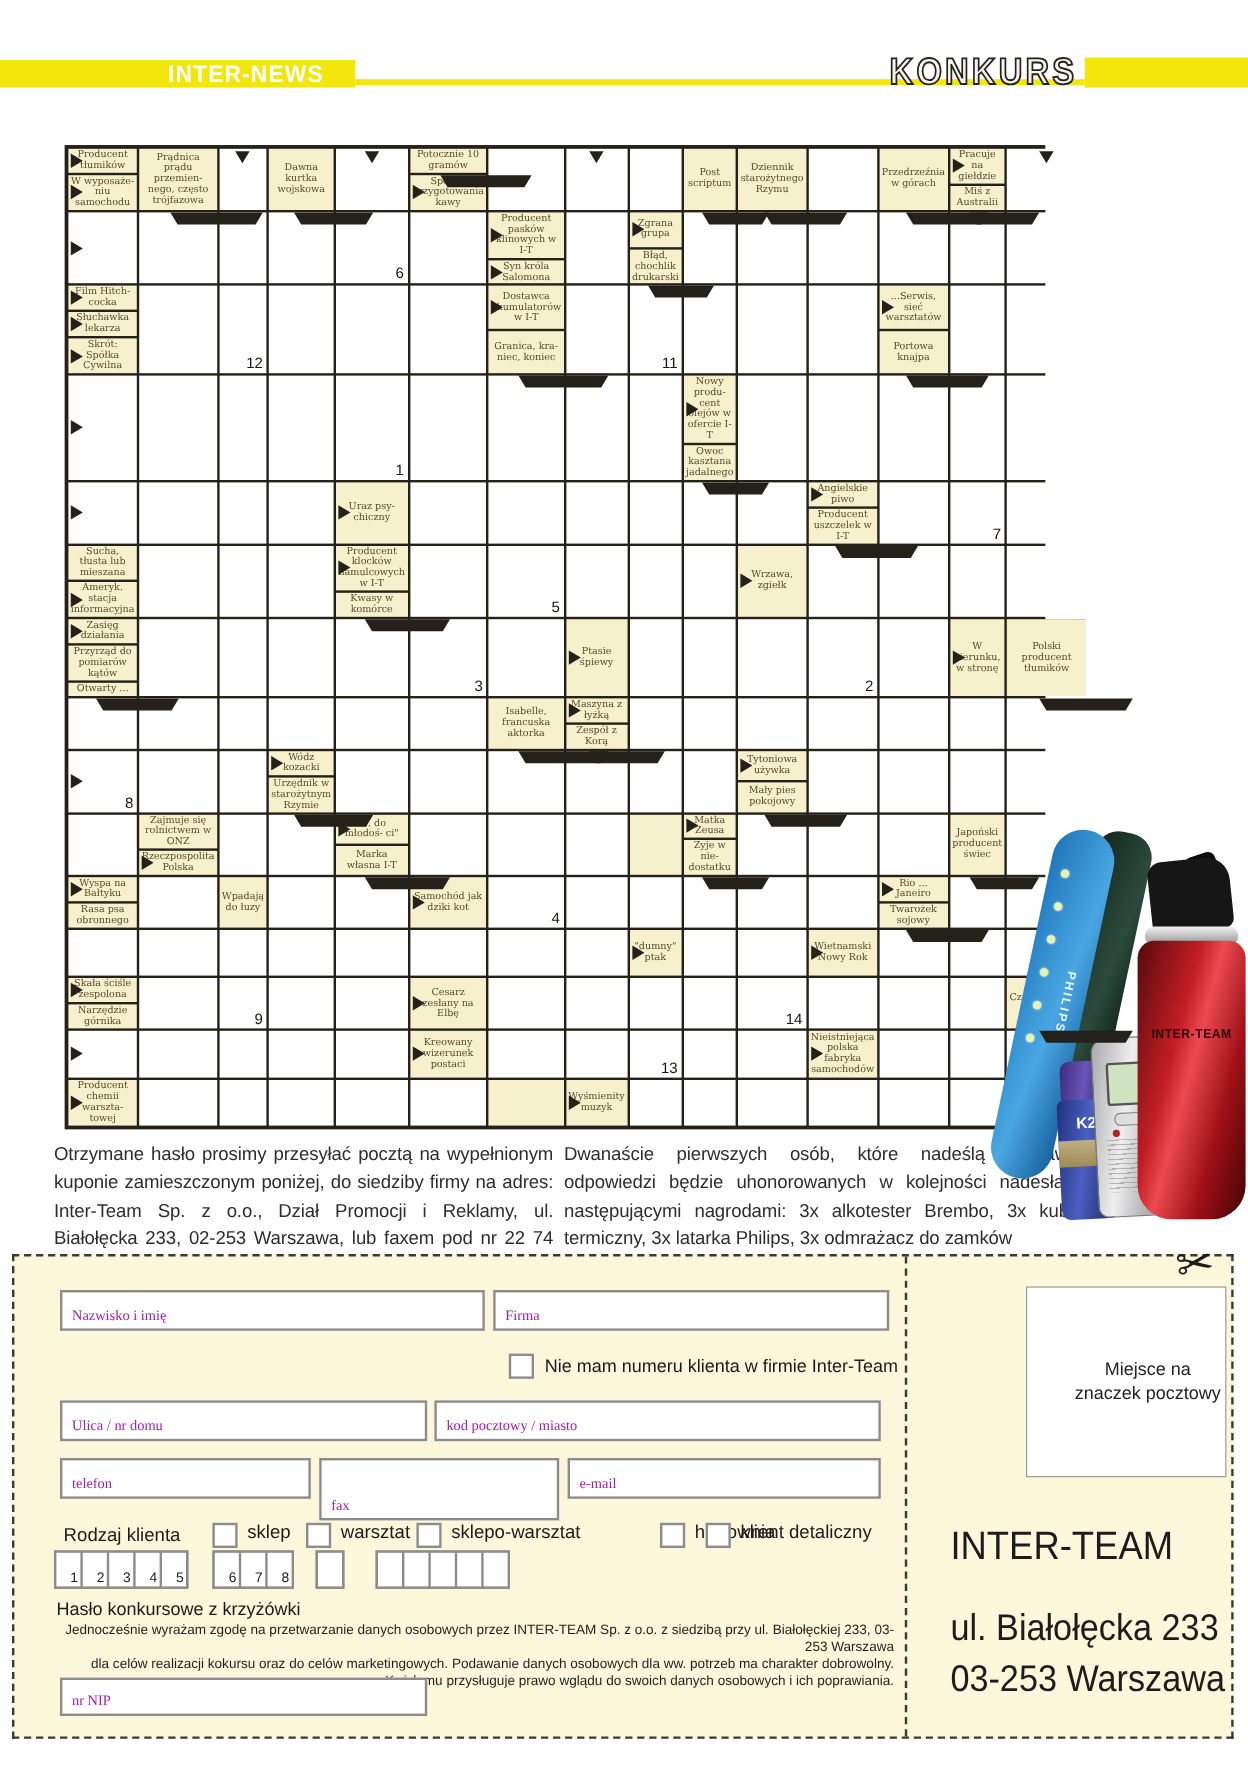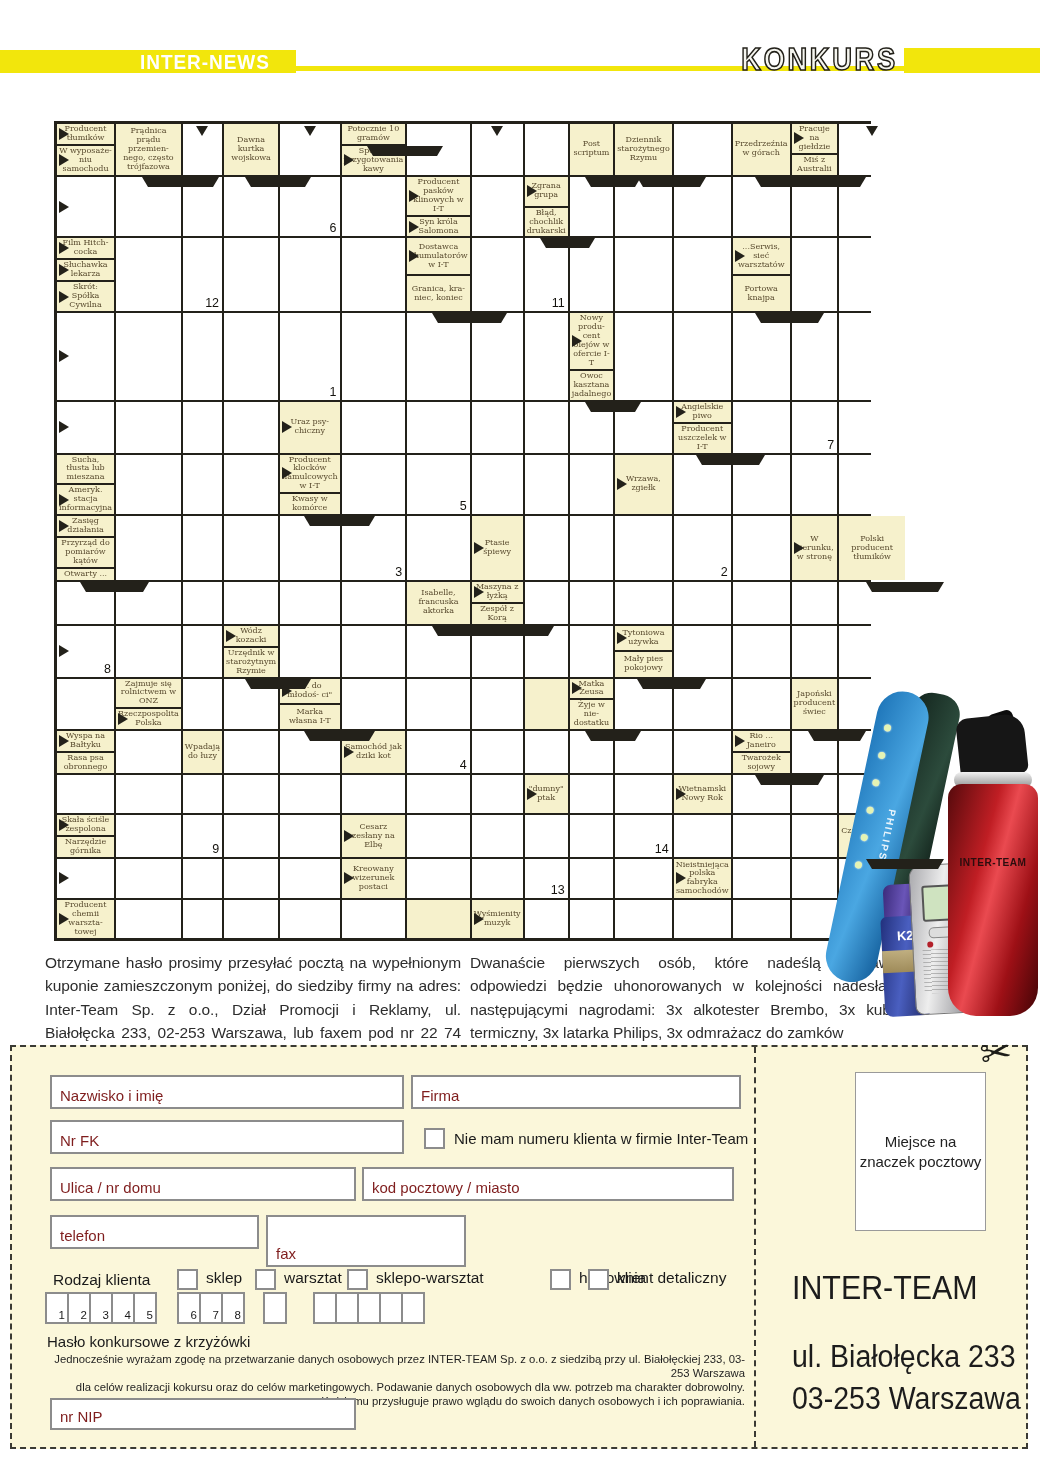--- a/index.html
+++ b/index.html
@@ -73,33 +73,33 @@
   .bottle-brand{position:absolute;left:0;top:72px;width:90px;text-align:center;color:#2c0d0e;
                 font-weight:bold;font-size:11px;letter-spacing:.5px;transform:scaleX(.92);}
 
   
   #coupon{position:absolute;left:10px;top:1045px;width:1018px;height:404px;box-sizing:border-box;
           background:#fbf7da;border:2px dashed #3a3a34;}
   .divider{position:absolute;left:742px;top:0;height:100%;border-left:2px dashed #3a3a34;}
   .scissors{position:absolute;right:14px;top:-16px;font-family:"DejaVu Sans",sans-serif;font-size:38px;color:#1c1c18;
             transform:rotate(-8deg);}
   .fbox{position:absolute;background:#fff;border:2px solid #8c8c8c;box-sizing:border-box;}
-  .flabel{position:absolute;left:8px;bottom:3px;font-size:15px;color:#7f1d1d;white-space:nowrap;}
+  .flabel{position:absolute;left:8px;bottom:3px;font-size:12px;color:#a21caf;white-space:nowrap;font-family:Liberation Serif, serif;}
   .cbx{display:inline-block;width:17px;height:17px;background:#fff;border:2px solid #8c8c8c;box-sizing:content-box;}
   #noclient{position:absolute;left:412px;top:81px;display:flex;align-items:center;gap:9px;font-size:15px;color:#1a1a1a;}
   #client-row-label{position:absolute;left:41px;top:224px;font-size:15.5px;color:#1a1a1a;}
   .ct{position:absolute;top:222px;display:flex;gap:8px;font-size:15.5px;color:#1a1a1a;}
   #pw-groups{position:absolute;left:33px;top:245px;display:flex;align-items:flex-start;}
   .pw-group{display:flex;border:2px solid #8c8c8c;background:#8c8c8c;gap:2px;}
   .pw-cell{width:20px;height:28px;background:#fff;position:relative;}
   .pw-num{position:absolute;right:2px;bottom:1px;font-size:11.5px;color:#1a1a1a;}
   #pw-label{position:absolute;left:35px;top:286px;font-size:15px;color:#1a1a1a;}
   #consent{position:absolute;left:35px;top:305px;width:698px;font-size:11.3px;line-height:1.25;color:#1f1f1f;text-align:right;}
   .stamp{position:absolute;left:843px;top:25px;width:129px;height:157px;background:#fff;border:1px solid #9a9a9a;
-         display:flex;align-items:center;justify-content:center;text-align:center;font-size:15px;line-height:1.3;color:#222;}
+         display:flex;align-items:center;justify-content:center;text-align:center;font-size:15px;line-height:1.3;color:#222;padding-left:36px;}
   .addr{position:absolute;left:780px;color:#1c1c1c;transform:scaleX(.92);transform-origin:left;white-space:nowrap;}
   #addr-company{top:222px;font-size:33px;}
   #addr-street{top:292px;font-size:31px;}
   #addr-city{top:334px;font-size:31px;}
 </style>
 </head>
 <body>
 
 <div id="page">
 
@@ -740,40 +740,40 @@
     <div class="divider"></div>
     <div class="scissors">✂</div>
 
     <div class="fbox" style="left:38px;top:28px;width:354px;height:34px">
       <span class="flabel">Nazwisko i imię</span>
       </div>
     <div class="fbox" style="left:399px;top:28px;width:330px;height:34px">
       <span class="flabel">Firma</span>
       </div>
 
-    <div class="fbox" style="left:38px;top:73px;width:354px;height:34px">
-      <span class="flabel">Nr FK</span>
-      </div>
     <div id="noclient">
       <span class="cbx"></span>
       <span>Nie mam numeru klienta w firmie Inter-Team</span>
     </div>
 
     <div class="fbox" style="left:38px;top:120px;width:306px;height:34px">
       <span class="flabel">Ulica / nr domu</span>
       </div>
     <div class="fbox" style="left:350px;top:120px;width:372px;height:34px">
       <span class="flabel">kod pocztowy / miasto</span>
       </div>
 
     <div class="fbox" style="left:38px;top:168px;width:209px;height:34px">
       <span class="flabel">telefon</span>
       </div>
     <div class="fbox" style="left:254px;top:168px;width:200px;height:52px">
       <span class="flabel">fax</span>
+      </div>
+    <div class="fbox" style="left:461px;top:168px;width:261px;height:34px">
+      <span class="flabel">e-mail</span>
       </div>
 
     <div id="client-row-label">Rodzaj klienta</div>
     <div id="client-types">
         <div class="ct" style="left: 165px;">
           <span class="cbx"></span>
           <span>sklep</span>
         </div>
         <div class="ct" style="left: 243px;">
           <span class="cbx"></span>

